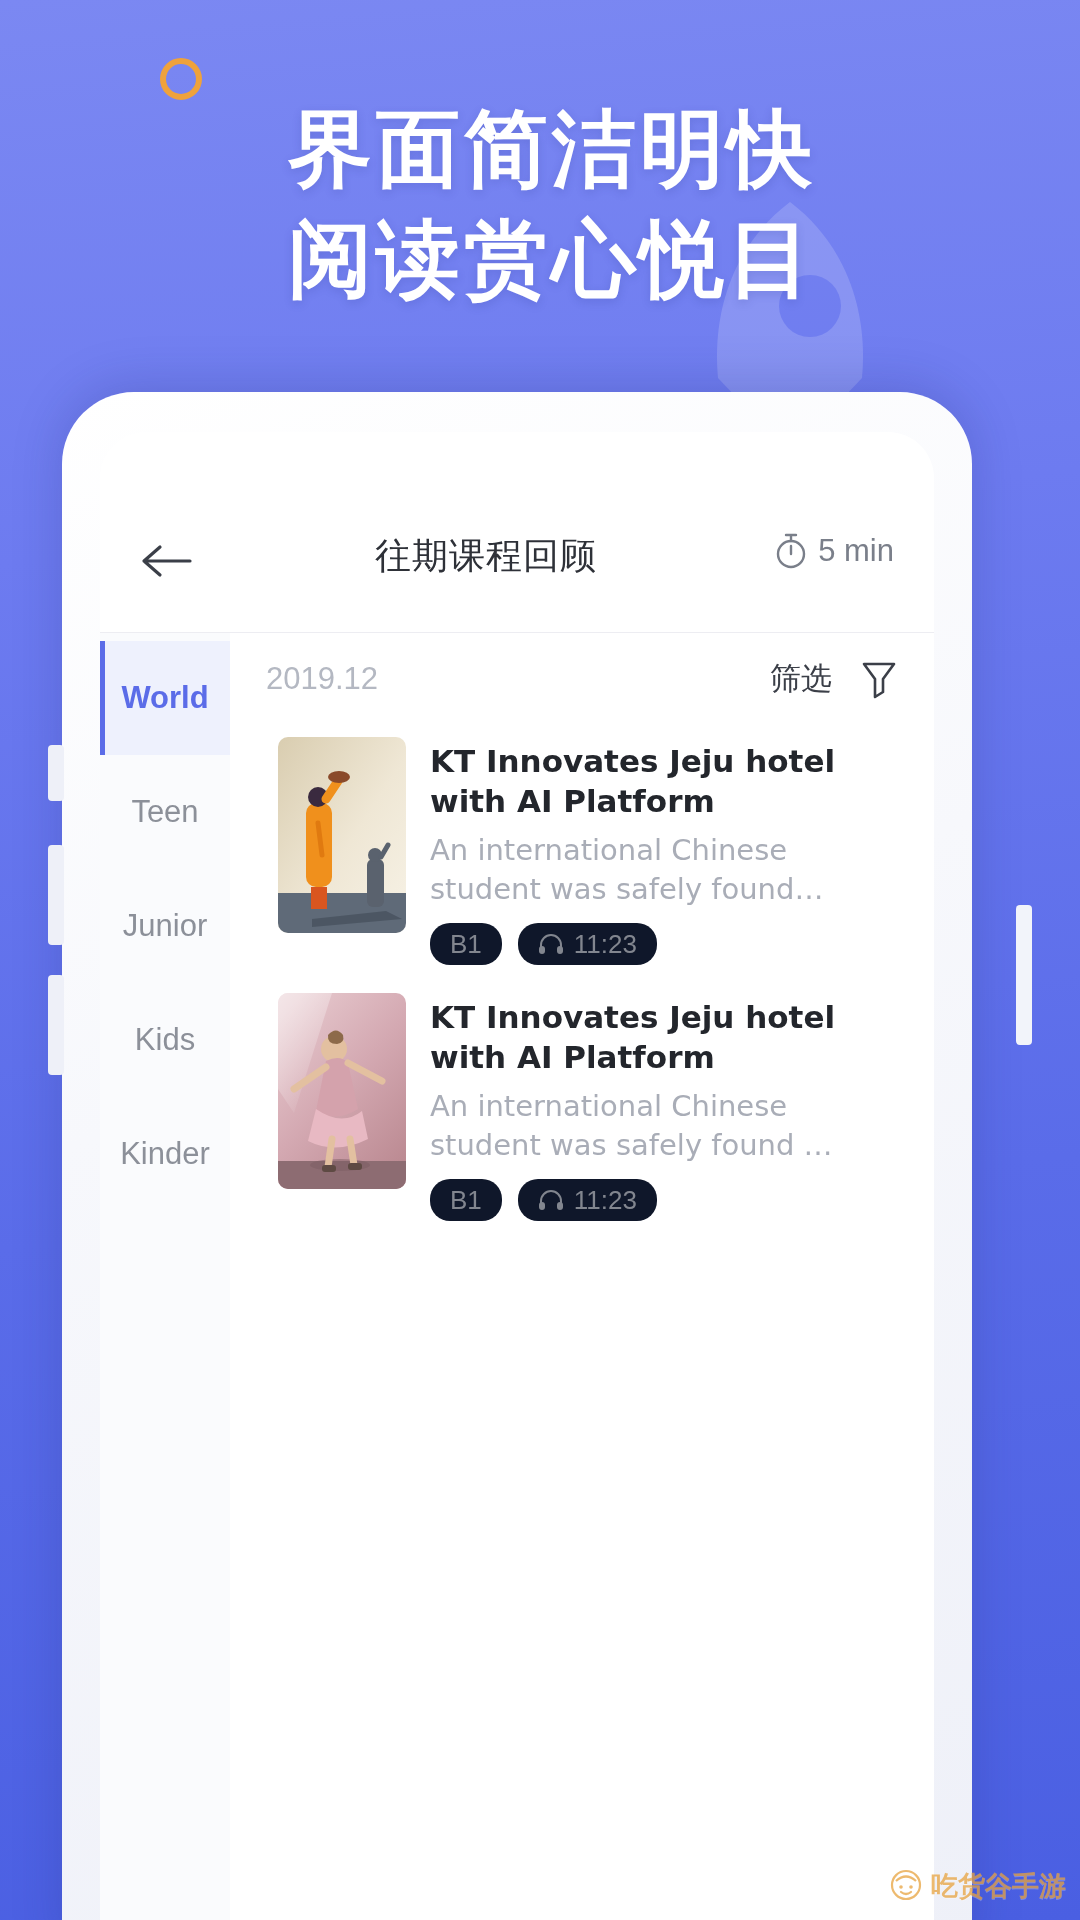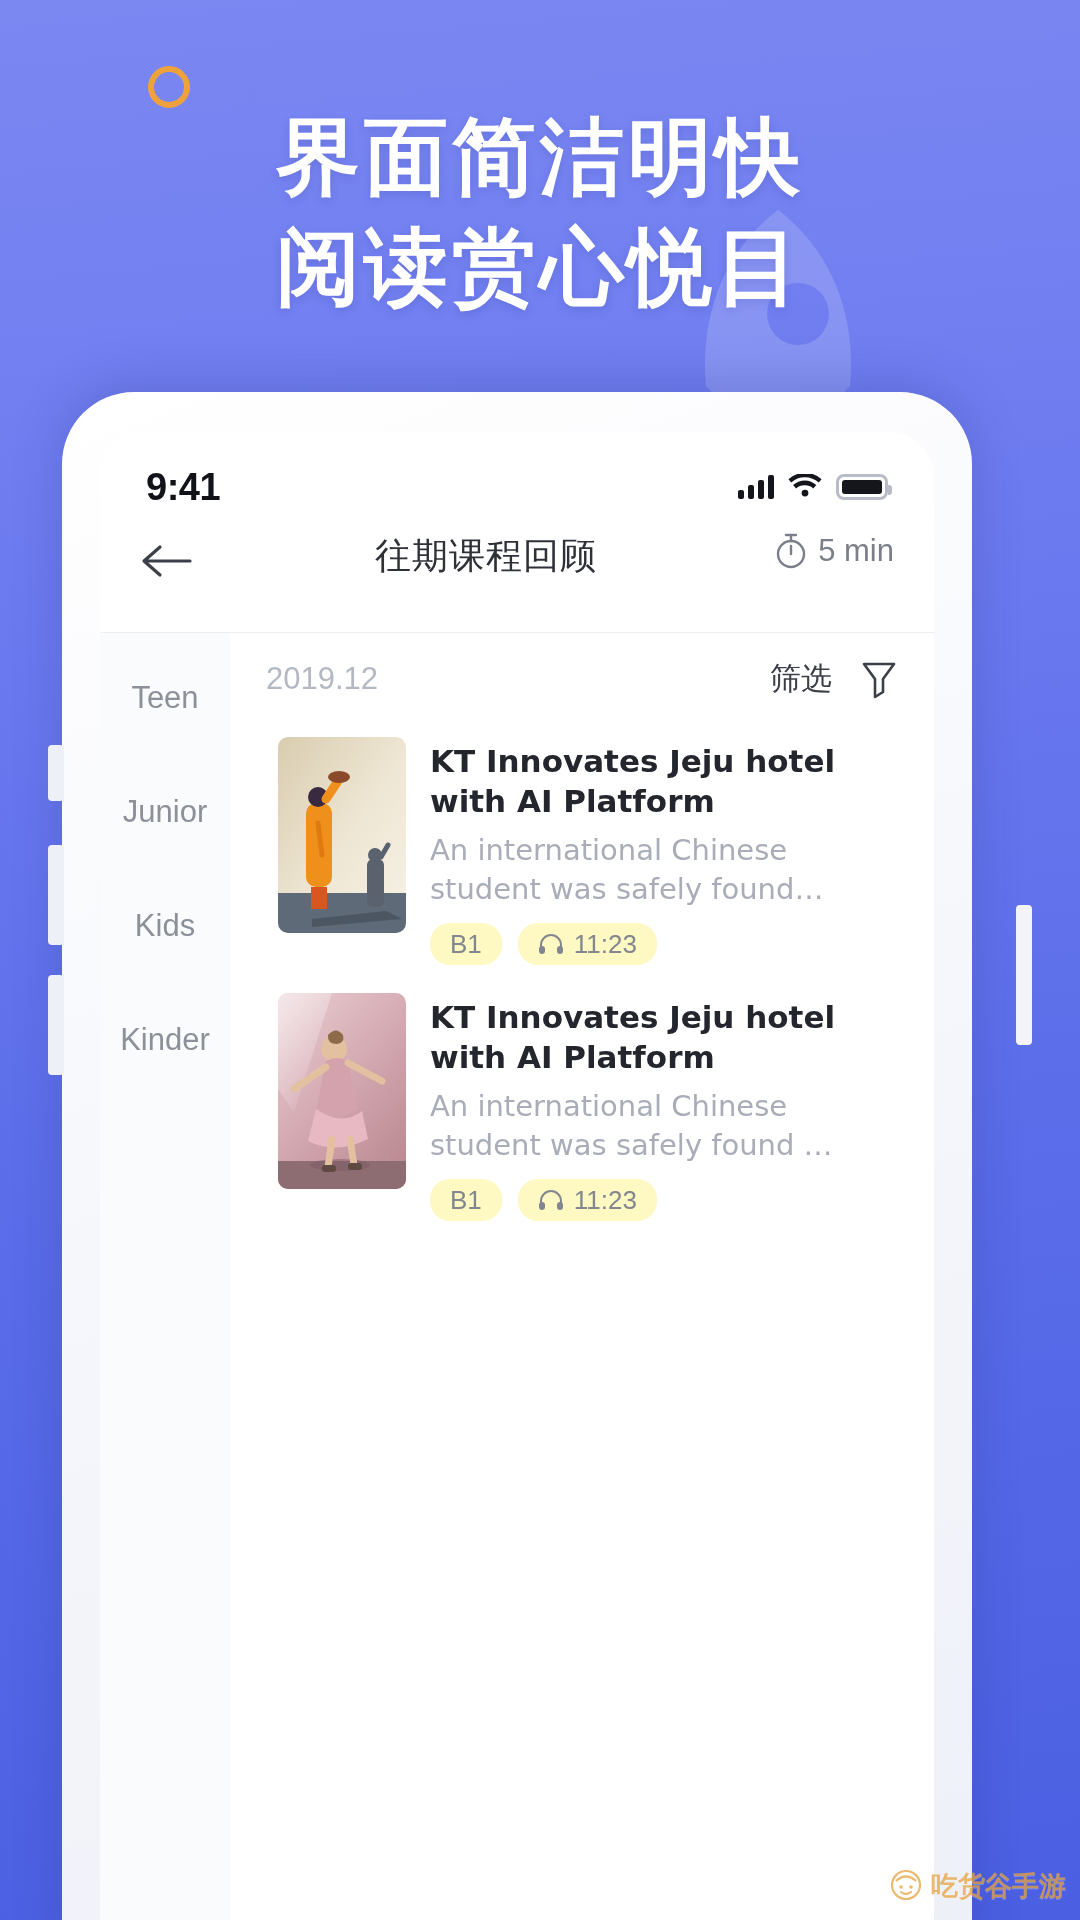--- a/index.html
+++ b/index.html
@@ -4,21 +4,21 @@
 <style>
   * { margin:0; padding:0; box-sizing:border-box; }
   html,body { width:1080px; height:1920px; }
   body {
     font-family:"Liberation Sans","DejaVu Sans",sans-serif;
     background:linear-gradient(175deg,#7b88f2 0%,#6d7bf0 28%,#5a6ce9 62%,#4a5fe2 100%);
     position:relative; overflow:hidden;
   }
 
   
-  .hero { position:absolute; left:0; top:0; width:892px; height:500px;margin-top:8px; }
+  .hero { position:absolute; left:12px; top:0; width:892px; height:500px; }
 
   .ring {
     position:absolute; left:148px; top:58px; width:42px; height:42px;
     border:6px solid #efa23c; border-radius:50%;
   }
 
   .rocket {
     position:absolute; left:628px; top:190px; width:300px; height:330px;
     opacity:.16;
   }
@@ -127,21 +127,21 @@
   .card-title {
     font-size:31px; line-height:40px; font-weight:bold; color:#23262c;
     font-family:"DejaVu Sans","Liberation Sans",sans-serif;
   }
   .card-desc {
     margin-top:10px; font-size:29px; line-height:39px; color:#a9adb7;
     font-family:"DejaVu Sans","Liberation Sans",sans-serif;
   }
   .chips { margin-top:14px; display:flex; gap:16px; }
   .chip {
-    background:#fef9c3; border-radius:20px; height:42px; padding:0 20px;
+    background:#0f172a; border-radius:20px; height:42px; padding:0 20px;
     display:flex; align-items:center; gap:10px;
     font-size:26px; color:#82868f;
   }
 
   
   .watermark {
     position:absolute; right:14px; bottom:16px;
     display:flex; align-items:flex-start; gap:8px; opacity:.75;
   }
   .wm-text {
@@ -170,39 +170,20 @@
   <div class="headline">
     <span>界面简洁明快</span>
     <span class="l2">阅读赏心悦目</span>
   </div>
 </div>
 
 <div class="phone">
 
   <div class="phone-screen">
 
-    <div class="statusbar">
-      <div class="clock">9:41</div>
-      <div class="status-icons">
-        <div class="signal">
-          <i></i>
-            <i></i>
-            <i></i>
-            <i></i>
-        </div>
-        <svg width="34" height="26" viewBox="0 0 34 26">
-          <path d="M17 22.5a3.4 3.4 0 100-6.8 3.4 3.4 0 000 6.8z" fill="#14161b"></path>
-          <path d="M17 11.2c3.2 0 6.1 1.2 8.3 3.2l3-3.3A17.3 17.3 0 0017 6.4c-4.6 0-8.8 1.8-11.9 4.7l3 3.3a12.1 12.1 0 018.9-3.2z" fill="#14161b"></path>
-          <path d="M17 3.2c5.3 0 10.1 2 13.7 5.3l2.9-3.2A23.3 23.3 0 0017-1 23.3 23.3 0 00.4 5.3l2.9 3.2A19.8 19.8 0 0117 3.2z" fill="#14161b"></path>
-        </svg>
-        <div class="battery">
-          <div class="fill"></div>
-        </div>
-      </div>
-    </div>
 
     <div class="navbar">
       <div class="back-arrow">
         <svg width="54" height="40" viewBox="0 0 54 40">
           <path d="M20 6 L4 20 L20 34 M4 20 H50" stroke="#3b3f48" stroke-width="3.2" fill="none" stroke-linecap="round" stroke-linejoin="round"></path>
         </svg>
       </div>
       <div class="nav-title">往期课程回顾</div>
       <div class="nav-right">
         <svg width="34" height="38" viewBox="0 0 34 38">
@@ -210,20 +191,23 @@
           <path d="M17 3v6M12 3h10" stroke="#7a7f8a" stroke-width="2.4" stroke-linecap="round"></path>
           <path d="M17 14v8" stroke="#7a7f8a" stroke-width="2.4" stroke-linecap="round"></path>
         </svg>
         <div class="dur">5 min</div>
       </div>
     </div>
 
     <div class="content">
 
       <div class="sidebar">
+        <div class="side-item active">
+          <span>World</span>
+        </div>
         <div class="side-item">
           <span>Teen</span>
         </div>
         <div class="side-item">
           <span>Junior</span>
         </div>
         <div class="side-item">
           <span>Kids</span>
         </div>
         <div class="side-item">

